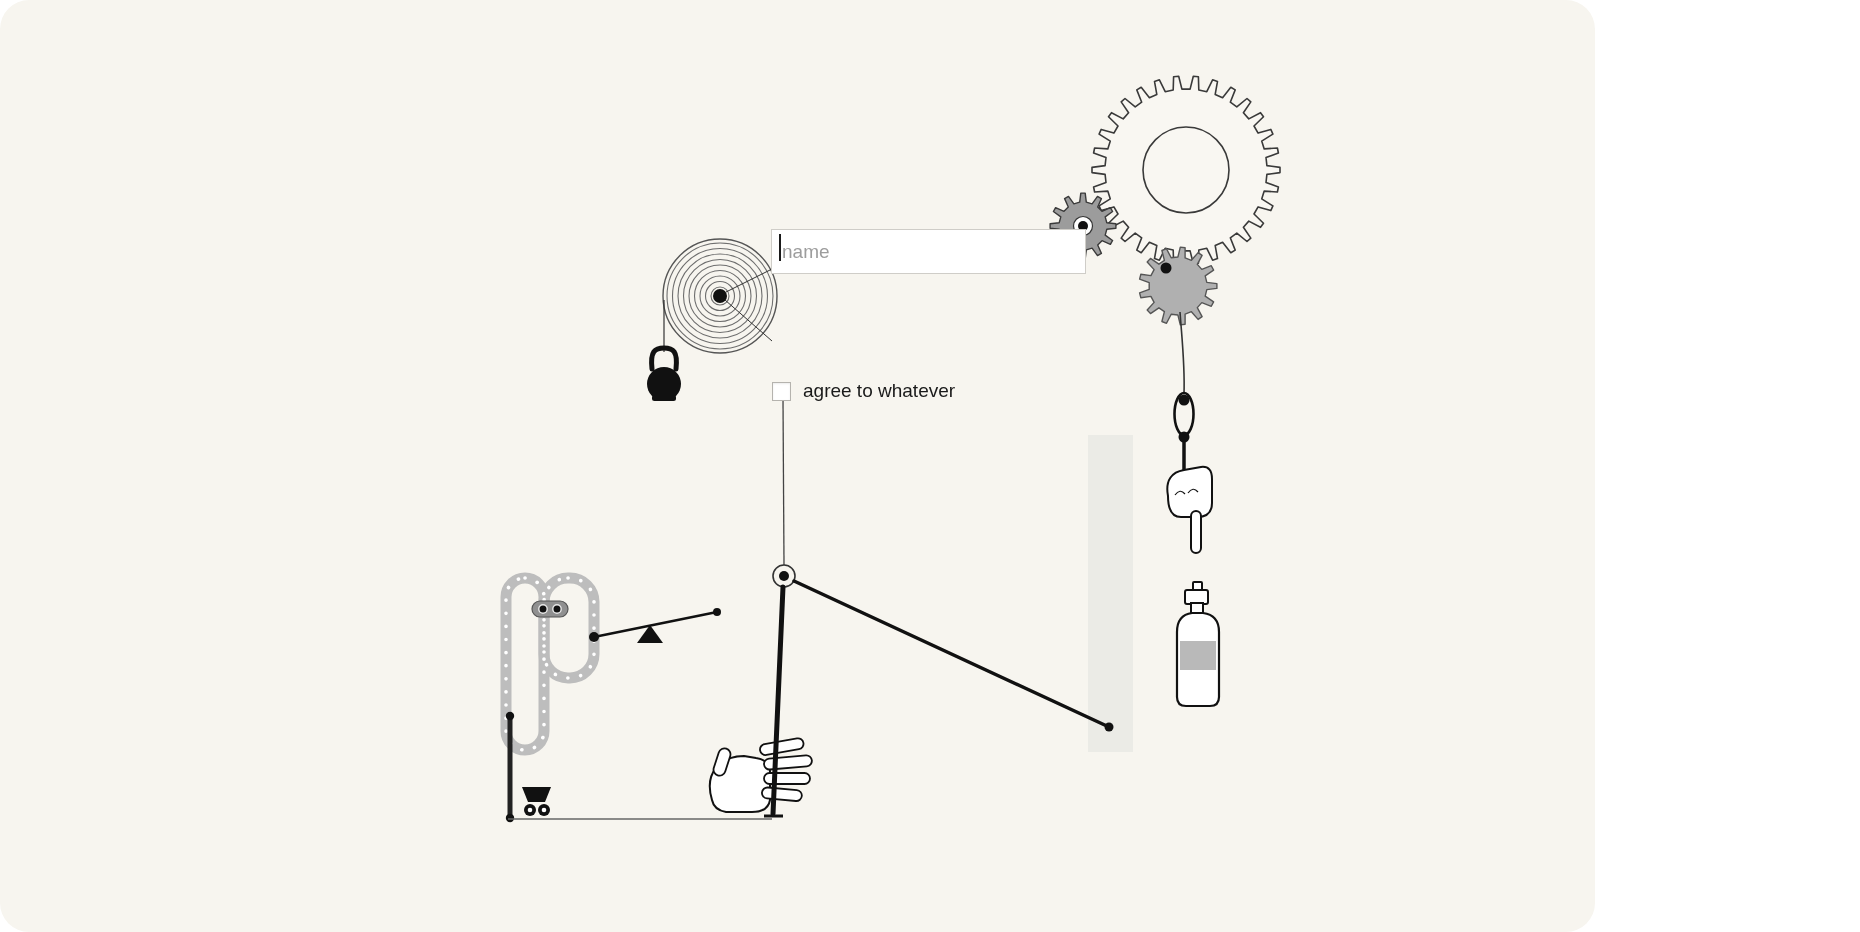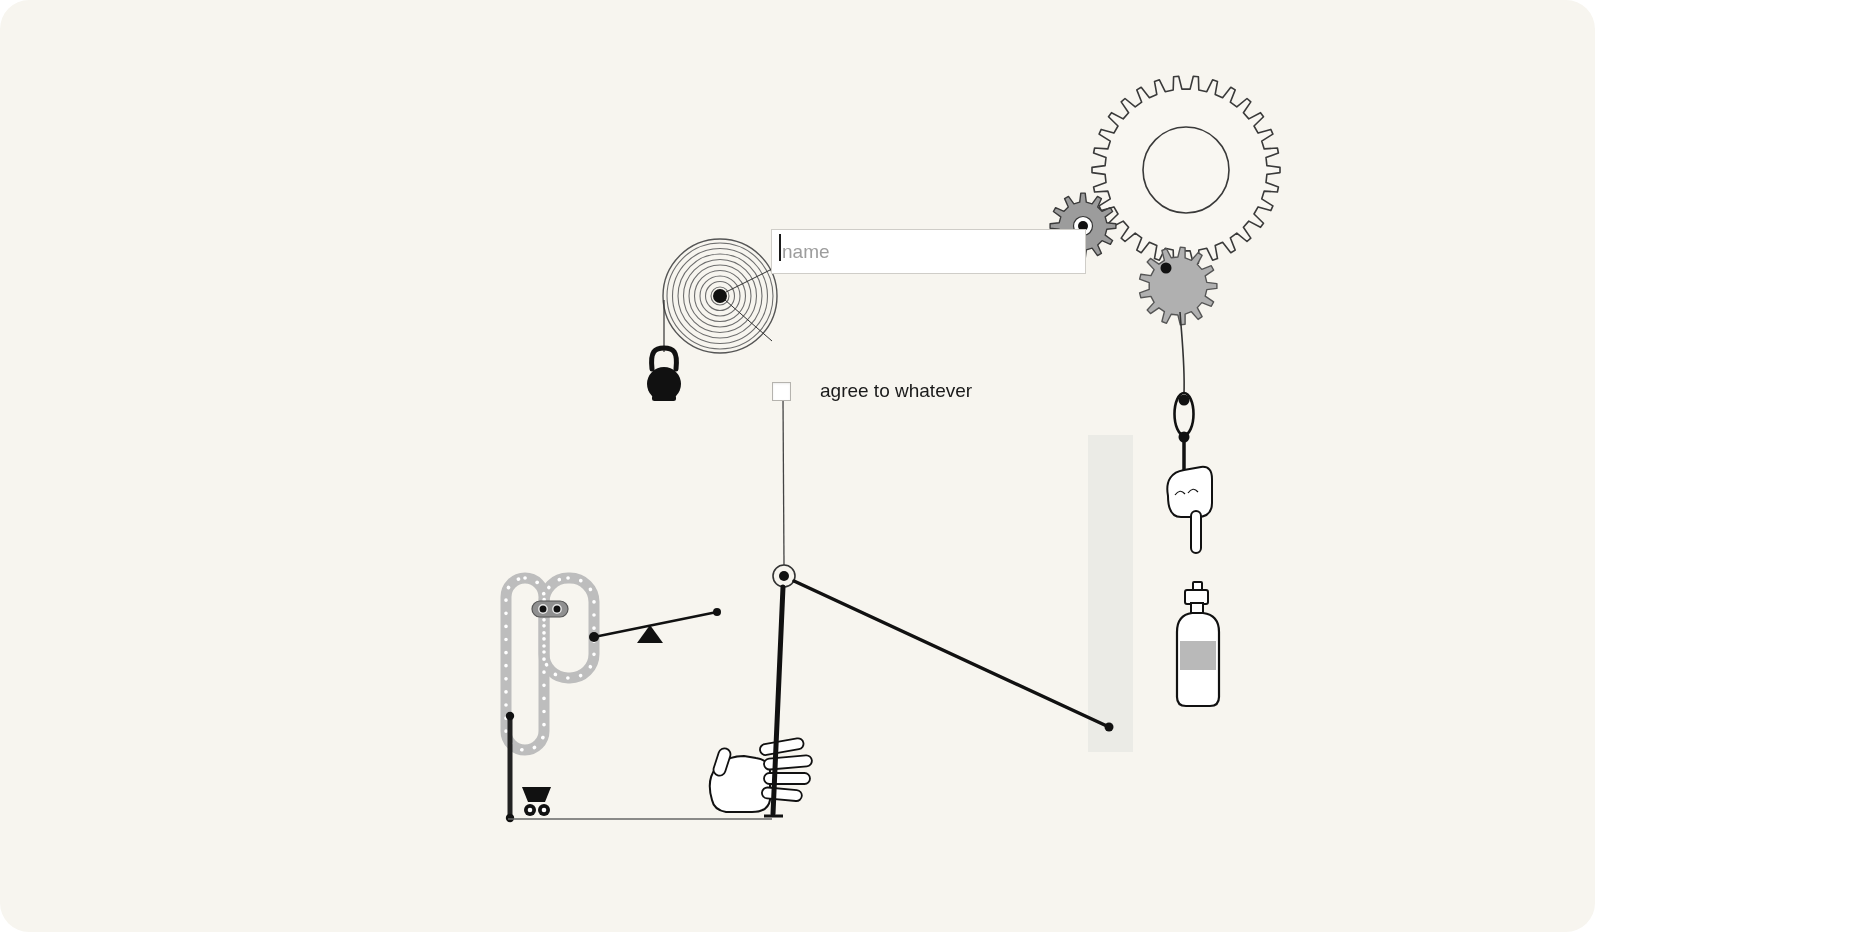--- a/index.html
+++ b/index.html
@@ -14,21 +14,21 @@
     border:1px solid #cfcdc8; background:#ffffff;
     padding:0 10px; font-size:19px; font-family:"Liberation Sans", sans-serif; color:#333;
     outline:none;
   }
   input.field::placeholder { color:#9d9d9d; opacity:1; }
   .field.name  { left:771px; top:229px; }
   .field.email { left:771px; top:299px; }
   .caret { position:absolute; left:779px; top:234px; width:2px; height:27px; background:#1a1a1a; z-index:3; }
   .agree {
     position:absolute; left:772px; top:380px; z-index:2;
-    display:flex; align-items:center; gap:29px;
+    display:flex; align-items:center; gap:12px;
     font-size:19px; color:#1a1a1a; cursor:default;
   }
   .agree input {
     appearance:none; -webkit-appearance:none;
     width:19px; height:19px; margin:0;
     border:1px solid #b5b3ae; background:#fff;
     box-shadow: inset 0 1px 2px rgba(0,0,0,0.08);
   }
 </style>
 </head>

